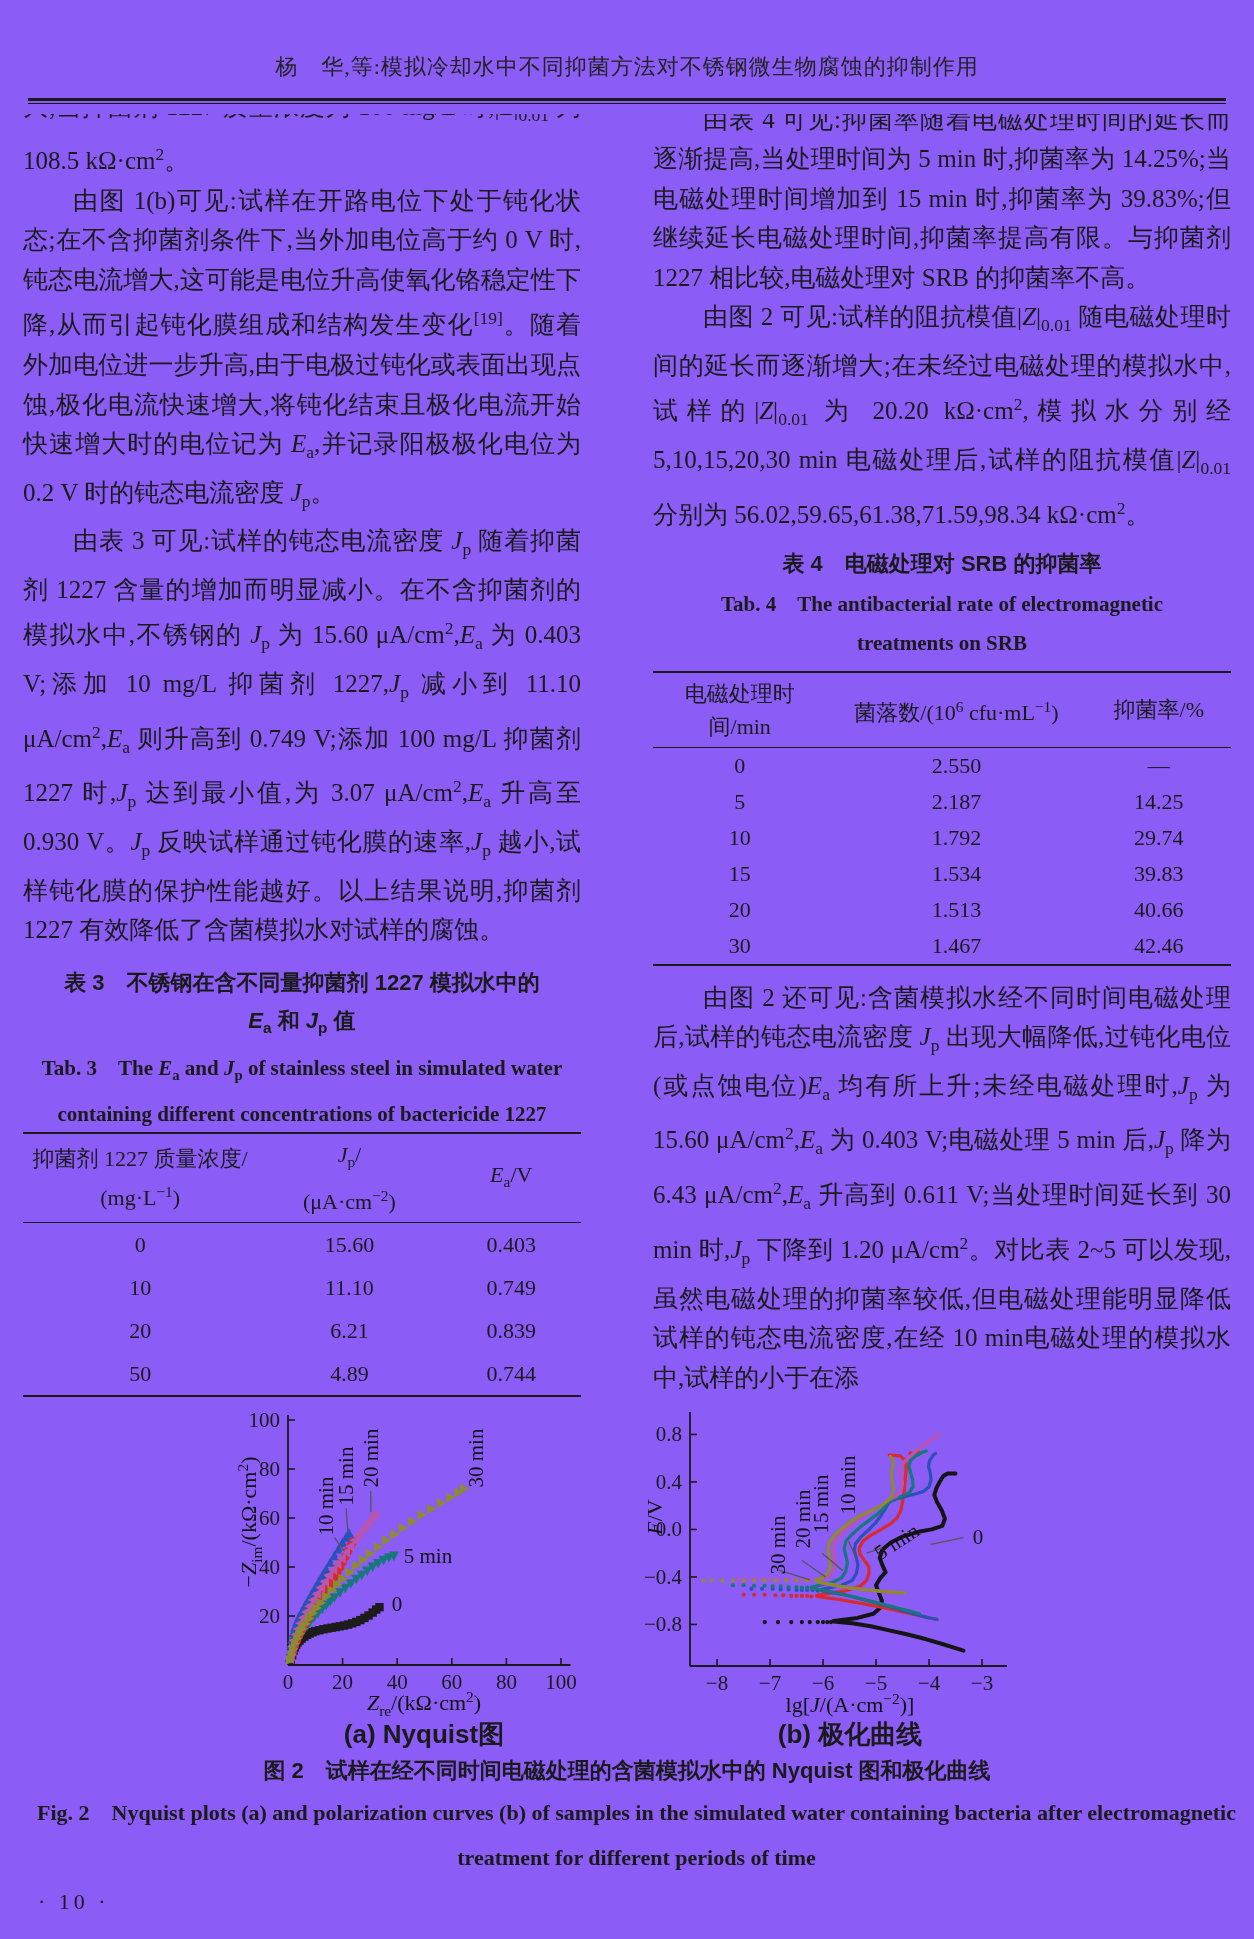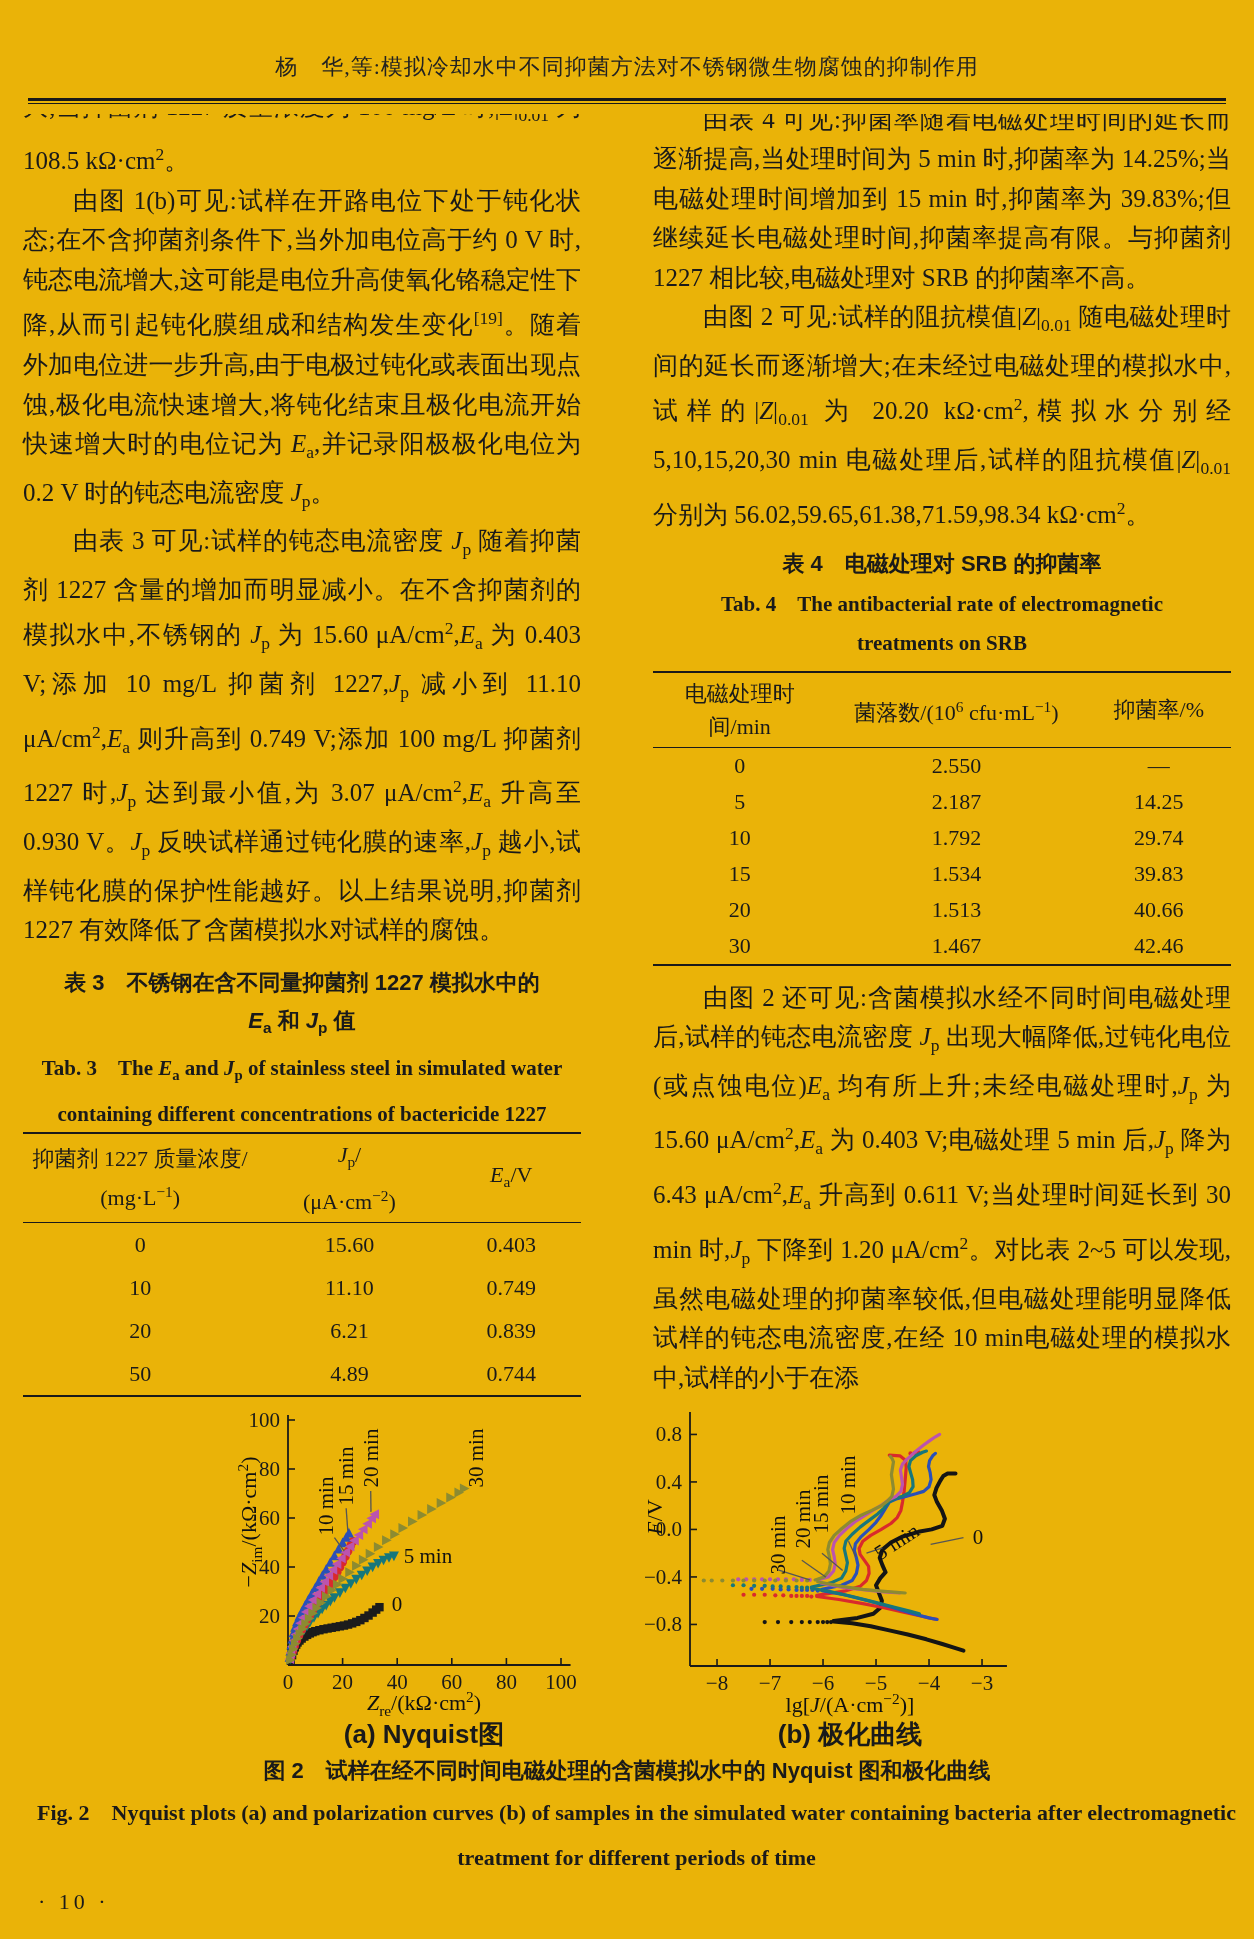--- a/index.html
+++ b/index.html
@@ -1,16 +1,16 @@
 <!DOCTYPE html>
 <html><head>
 <meta charset="utf-8">
 <style>
   html,body{margin:0;padding:0;background:#9e9e9e;}
-  .page{position:relative;width:1254px;height:1939px;margin:0 auto;background:#eab308;
+  .page{position:relative;width:1254px;height:1939px;margin:0 auto;background:#8b5cf6;
         color:#1a1a1a;font-family:"Liberation Serif","DejaVu Serif",serif;overflow:hidden;}
   
   .ptitle{text-align:center;font-size:22px;padding-top:52px;letter-spacing:1px;color:#222;}
   .hrule{margin:16px 28px 0 28px;height:2px;border-top:3px solid #191919;border-bottom:1px solid #191919;}
   
   .cols{display:flex;justify-content:space-between;padding:0 23px;margin-top:10px;height:1283px;overflow:hidden;align-items:flex-end;}
   .col{width:558px;}
   .col.right{width:578px;}
   p.body{margin:0;font-size:25px;line-height:39.5px;text-align:justify;text-indent:2em;}
   p.body.cont{text-indent:0;}

